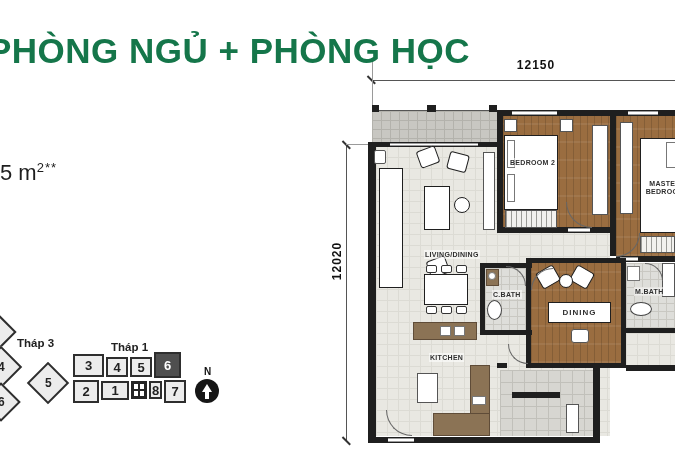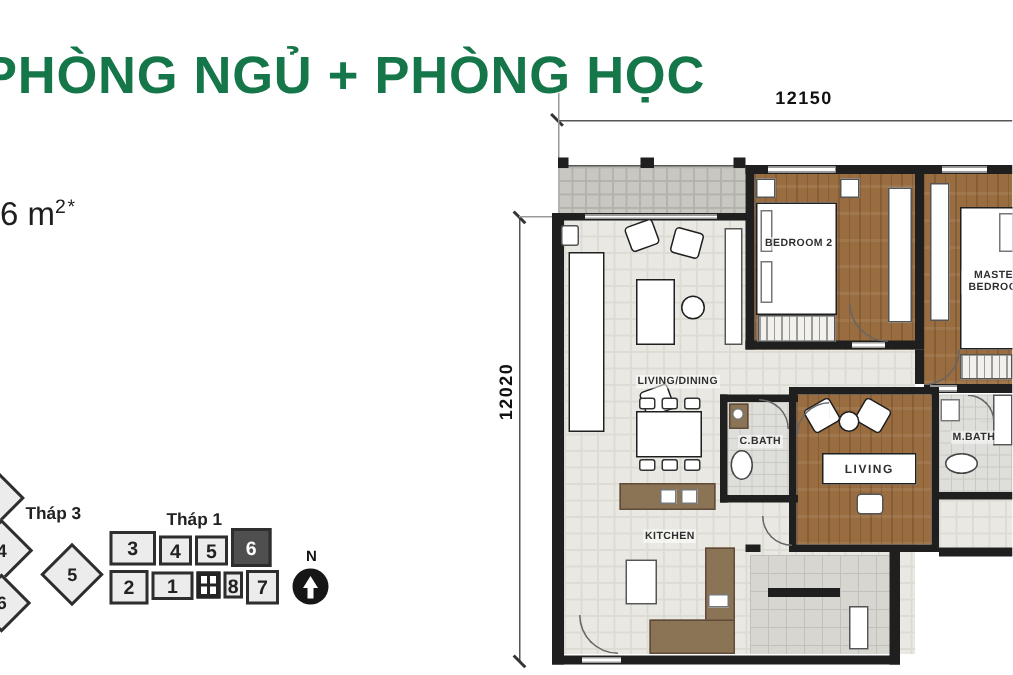--- a/index.html
+++ b/index.html
@@ -79,21 +79,21 @@
   .pillow{position:absolute;background:#fff;border:1px solid #777;box-sizing:border-box;}
   .sink{position:absolute;background:#fff;border:1px solid #777;box-sizing:border-box;}
 </style>
 </head>
 <body>
 
 <div id="root">
 
   <h1 class="title">PHÒNG NGỦ + PHÒNG HỌC</h1>
 
-  <div class="area-line" style="top:130px;"><span>6 m</span><sup>2*</sup></div>
+  <div class="area-line" style="top:160px;"><span>5 m</span><sup>2**</sup></div>
 
   <div>
     <div class="kp-label" style="left:17px;top:337px;">Tháp 3</div>
     <div class="kp-diamond" style="left:-22px;top:316px;width:32px;height:32px;">
         <span></span>
       </div>
     <div class="kp-diamond" style="left:-14px;top:352px;width:30px;height:30px;">
         <span>4</span>
       </div>
     <div class="kp-diamond" style="left:33px;top:368px;width:30px;height:30px;">
@@ -242,21 +242,21 @@
     <div class="furn" style="left:640px;top:138px;width:40px;height:95px;"></div>
     <div class="pillow" style="left:666px;top:142px;width:10px;height:26px;"></div>
     <div class="wardrobe" style="left:640px;top:236px;width:35px;height:17px;"></div>
     <div class="room-label wrap" style="left:641px;top:180px;width:46px;">MASTER BEDROOM</div>
     <div class="arc arc-br" style="left:616px;top:233px;width:24px;height:24px;"></div>
 
     <div class="achair" style="left:538px;top:268px;transform:rotate(-30deg);"></div>
     <div class="achair" style="left:572px;top:268px;transform:rotate(30deg);"></div>
     <div class="rtable" style="left:559px;top:274px;width:14px;height:14px;"></div>
     <div class="desk-label" style="left:548px;top:302px;width:63px;height:21px;">
-        <span>LIVING</span>
+        <span>DINING</span>
       </div>
     <div class="furn-thin" style="left:571px;top:329px;width:18px;height:14px;border-radius:3px;"></div>
     <div class="arc arc-tl" style="left:531px;top:268px;width:22px;height:22px;"></div>
 
     <div class="counter" style="left:486px;top:269px;width:13px;height:17px;"></div>
     <div class="sink" style="left:488px;top:272px;width:8px;height:8px;border-radius:50%;"></div>
     <div class="toilet" style="left:487px;top:300px;width:15px;height:20px;"></div>
     <div class="room-label" style="left:492px;top:290px;">C.BATH</div>
     <div class="arc arc-tr" style="left:506px;top:266px;width:20px;height:20px;"></div>
 

